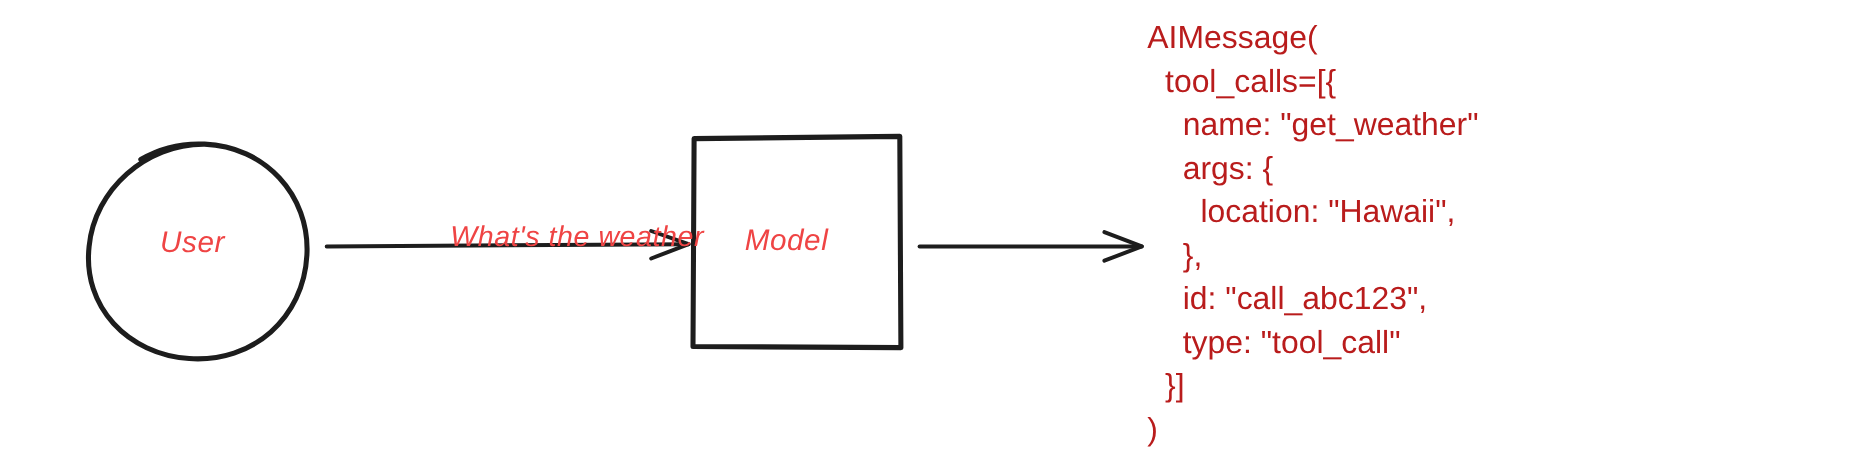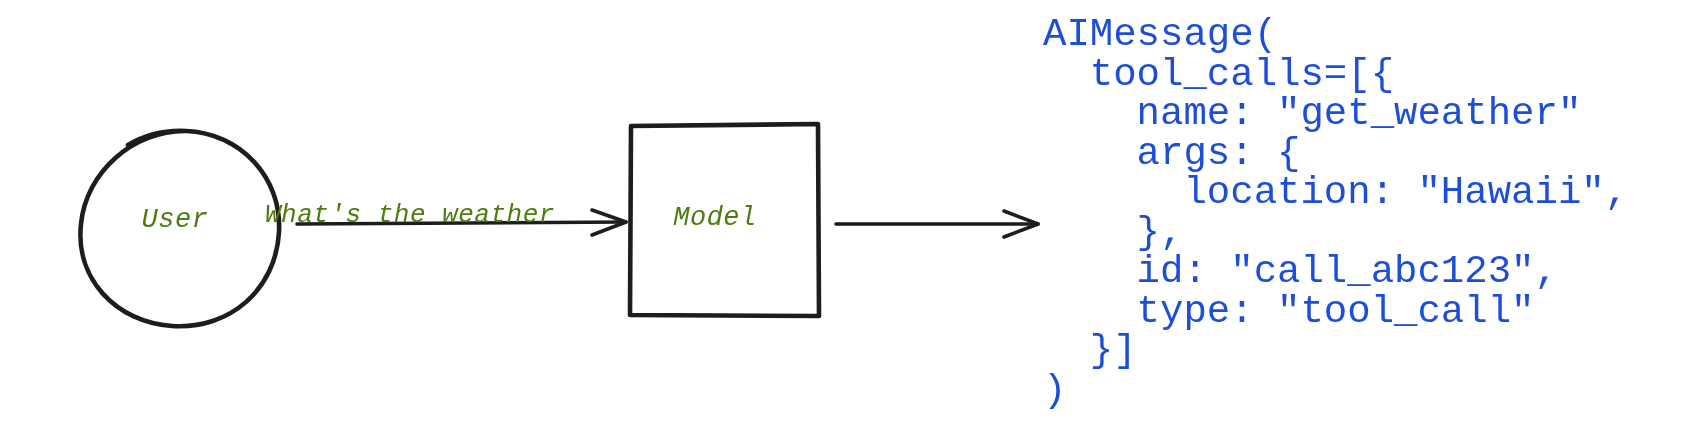--- a/index.html
+++ b/index.html
@@ -6,46 +6,46 @@
   body{width:1684px;height:432px;overflow:hidden;
        font-family:"DejaVu Sans",sans-serif;}
   #stage{position:relative;width:1684px;height:432px;background:#fff;}
 
   
   #sketch{position:absolute;left:0;top:0;width:1684px;height:432px;}
 
   
   .hand{
     position:absolute;
-    font-family:Liberation Mono, monospace;
-    color:#4d7c0f;
+    font-family:Liberation Sans, sans-serif;
+    color:#ef4444;
     white-space:pre;
     letter-spacing:.5px;
     -webkit-font-smoothing:antialiased;
   }
   #user-label{
     left:0;top:205px;width:350px;text-align:center;
     font-size:27px;font-style:italic;
   }
   #model-label{
     left:630px;top:203px;width:170px;text-align:center;
     font-size:27px;font-style:italic;
   }
   #prompt-label{
-    left:265px;top:120px;width:375px;text-align:left;
+    left:265px;top:120px;width:375px;text-align:right;
     font-size:26px;font-style:italic;line-height:38px;
   }
 
   
   #code{
     position:absolute;left:1043px;top:16px;
-    font-family:Liberation Mono, monospace;
-    font-size:39px;
+    font-family:Liberation Sans, sans-serif;
+    font-size:29px;
     line-height:39.5px;
-    color:#1d4ed8;
+    color:#b91c1c;
     white-space:pre;
     font-weight:500;
     letter-spacing:0px;
   }
   #code .ln{display:block;white-space:pre;}
 </style>
 </head>
 <body>
 
 <div id="stage">

